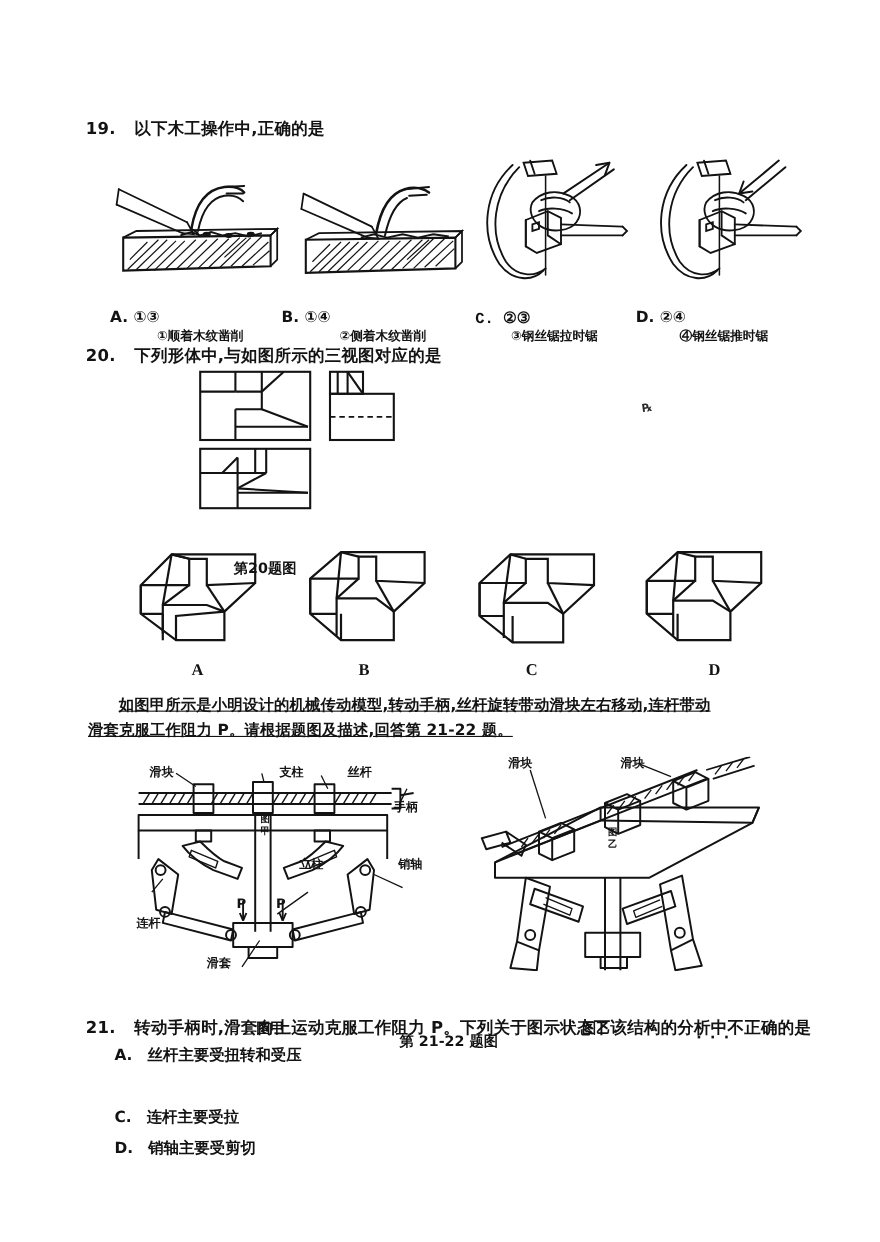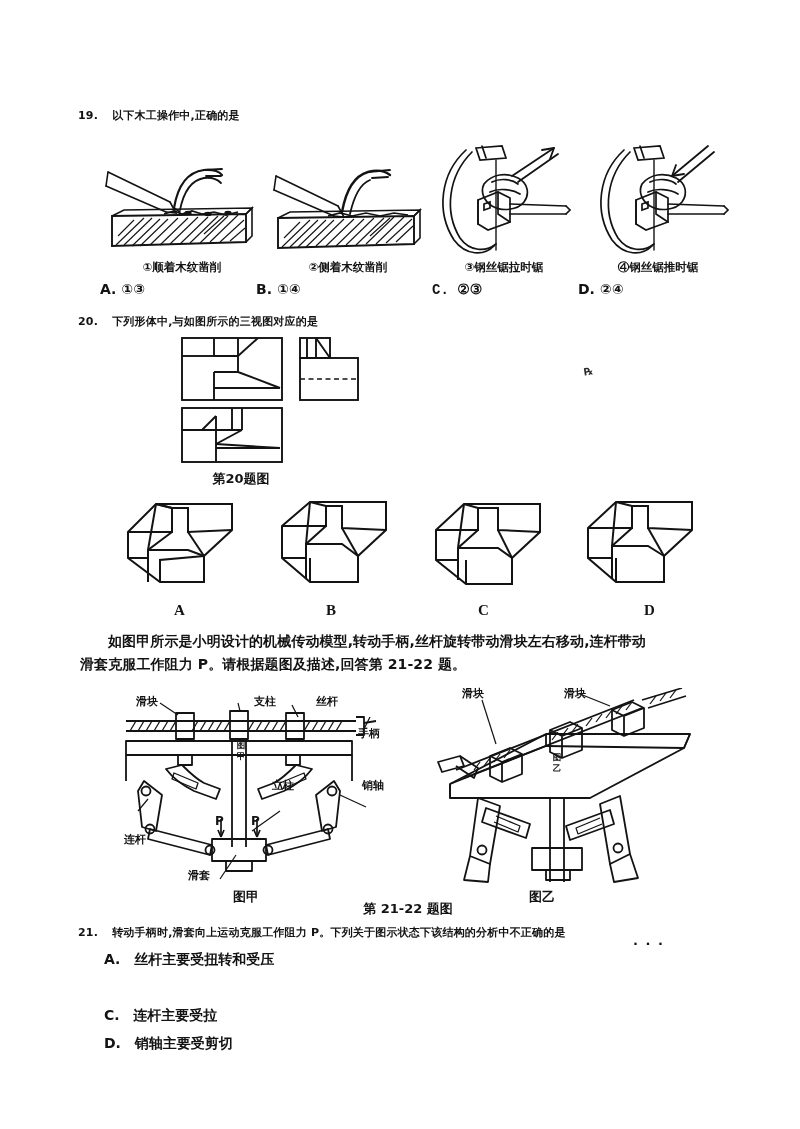--- a/index.html
+++ b/index.html
@@ -16,40 +16,41 @@
     overflow: hidden;
   }
   .page {
     position: absolute;
     inset: 0;
     background: #ffffff;
   }
   
   .qline {
     position: absolute;
-    font-size: 11px;
+    font-size: 15px;
     font-weight: bold;
     letter-spacing: 0.2px;
     white-space: nowrap;
     color: #131313;
   }
   .optline {
     position: absolute;
     font-size: 14px;
     font-weight: bold;
     white-space: nowrap;
     color: #131313;
   }
   .caption {
     position: absolute;
     font-size: 11.5px;
     font-weight: bold;
     white-space: nowrap;
     color: #131313;
     text-align: center;
+    margin-top: 38px;
   }
   .figlabel {
     position: absolute;
     font-size: 11px;
     font-weight: bold;
     white-space: nowrap;
     color: #131313;
   }
   .bigletter {
     position: absolute;
@@ -382,21 +383,21 @@
         <path d="M30 86 L30 62"></path>
       </g>
     </svg>
   </div>
 
   <div class="bigletter" style="left:174px; top:602px;">A</div>
   <div class="bigletter" style="left:326px; top:602px;">B</div>
   <div class="bigletter" style="left:478px; top:602px;">C</div>
   <div class="bigletter" style="left:644px; top:602px;">D</div>
 
-  <div class="para" style="left:80px; top:630px; width:650px;">
+  <div class="para" style="left:80px; top:630px; width:650px;text-decoration:underline;">
     <div style="text-indent:28px;">如图甲所示是小明设计的机械传动模型,转动手柄,丝杆旋转带动滑块左右移动,连杆带动</div>
     <div>滑套克服工作阻力 P。请根据题图及描述,回答第 21-22 题。</div>
   </div>
 
   <div class="fig" style="left:120px; top:695px;">
     <svg width="260" height="185" viewBox="0 0 260 185">
       <g fill="none" stroke="#131313" stroke-width="1.8" stroke-linejoin="round">
 
         <path d="M6 26 L236 26 M6 36 L236 36"></path>
         <g stroke-width="1.3">

